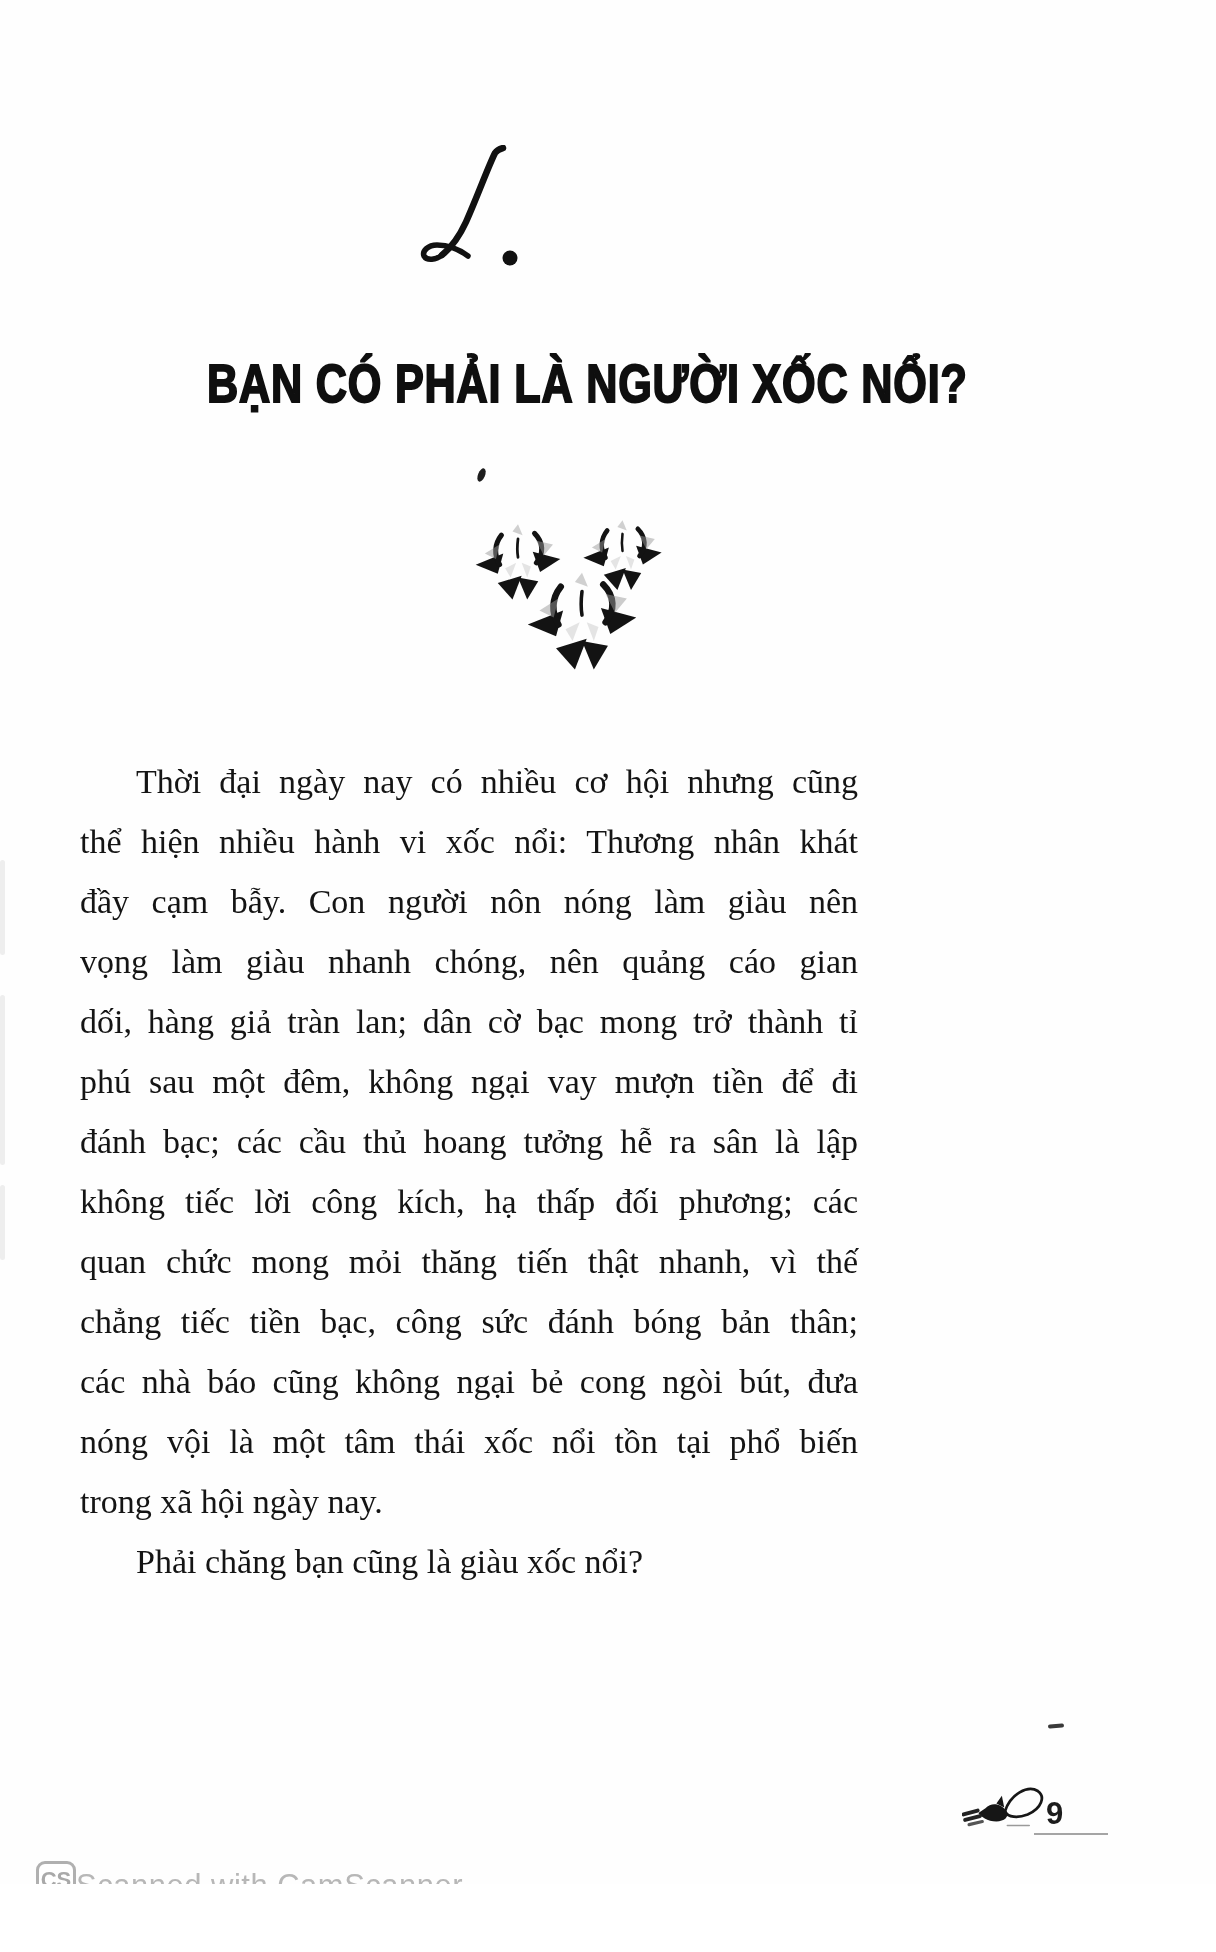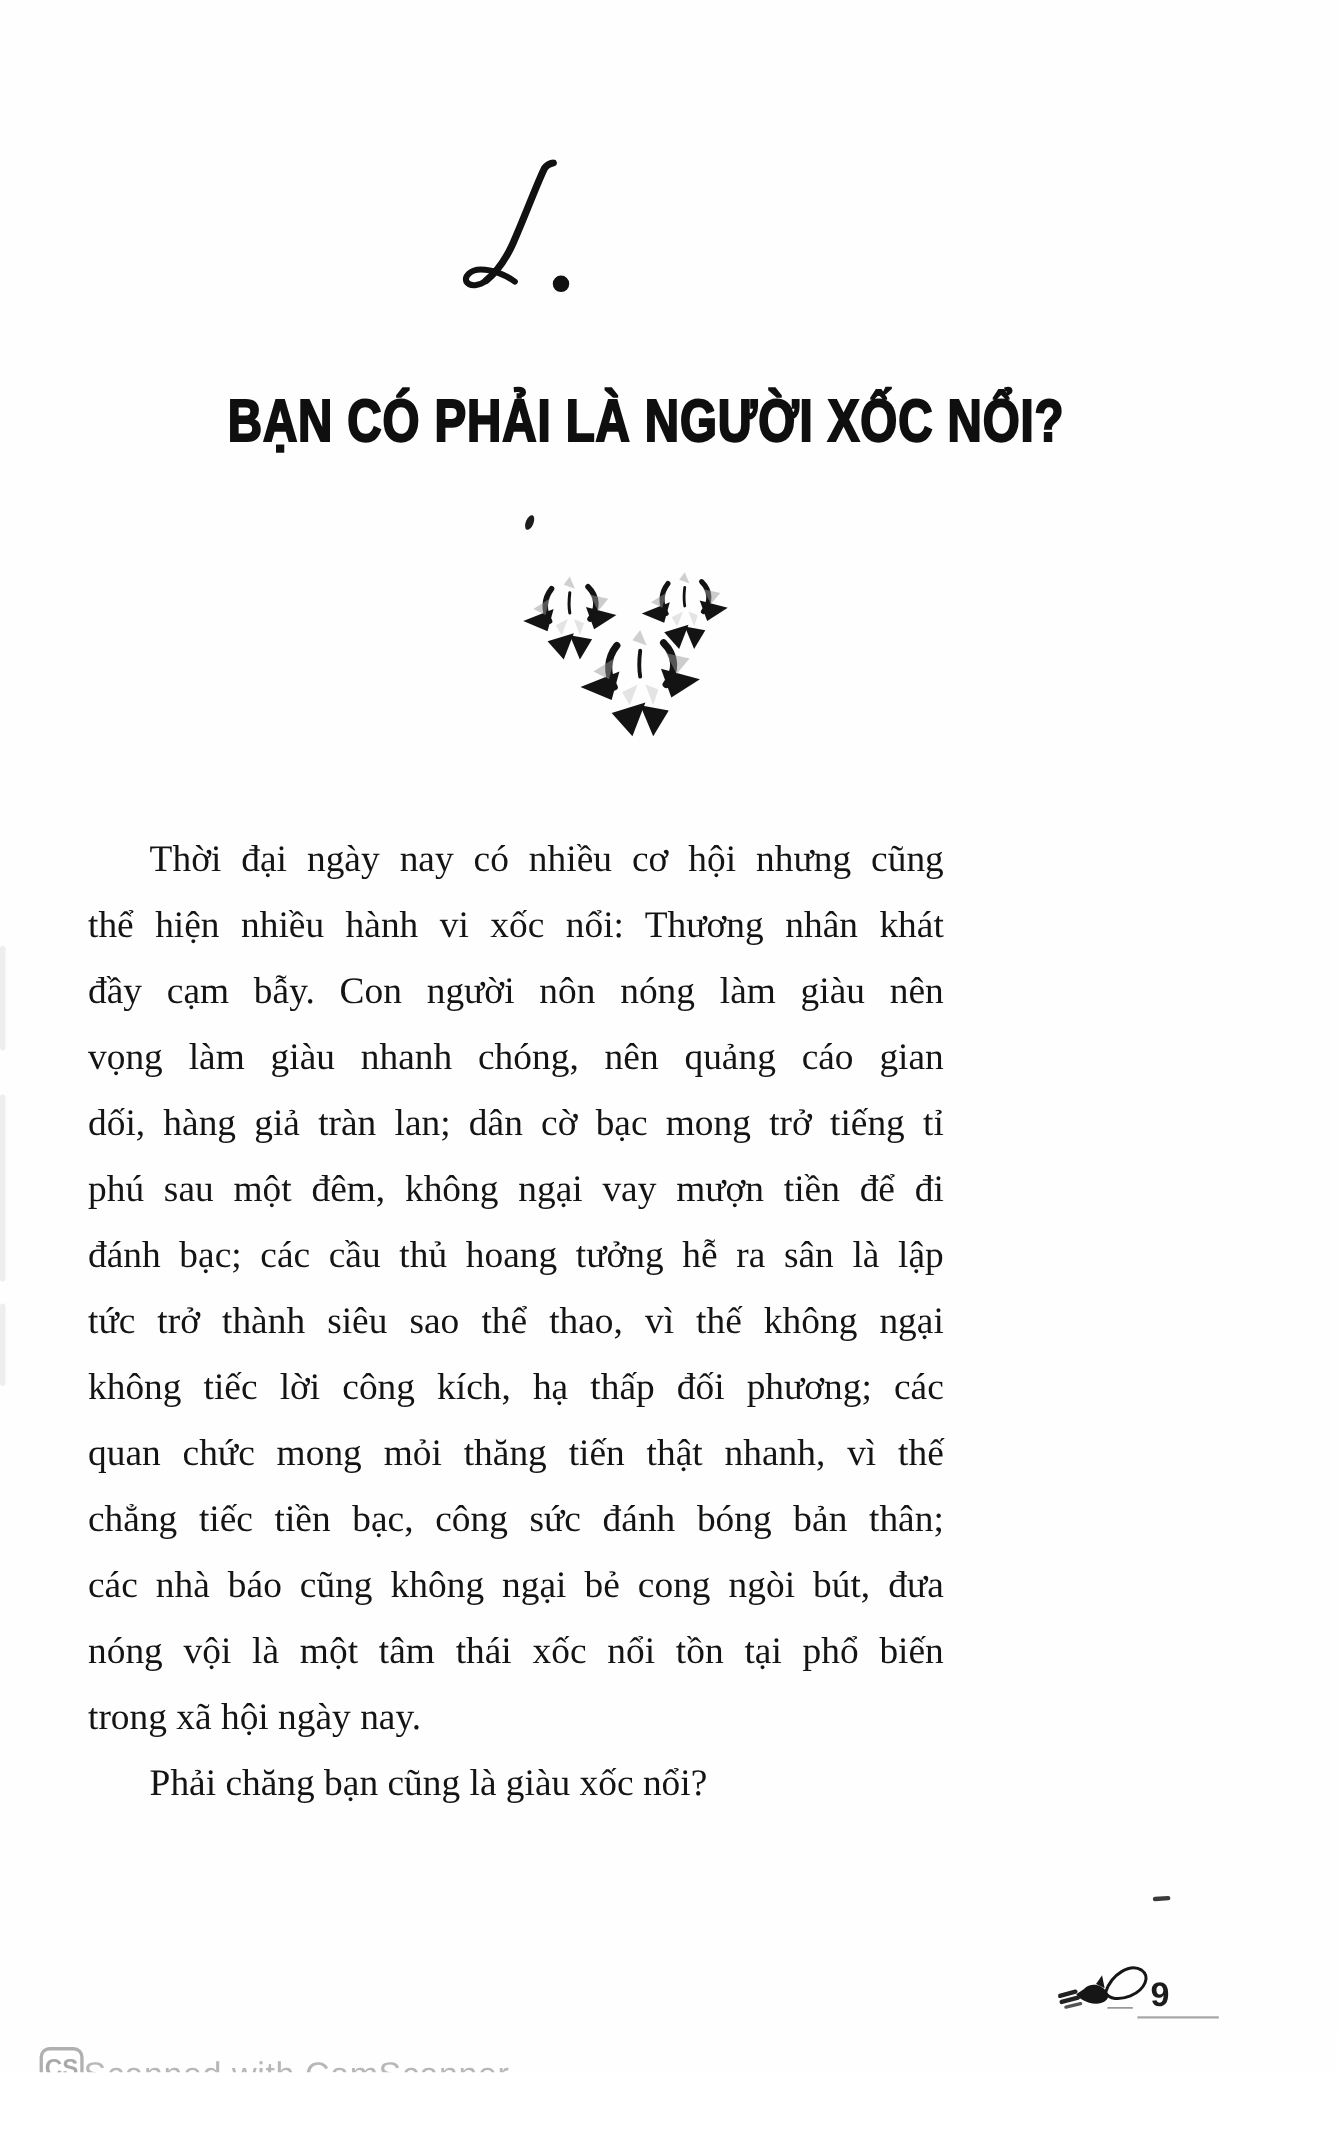--- a/index.html
+++ b/index.html
@@ -100,24 +100,23 @@
     <use href="#lotus" transform="translate(4,6) scale(0.92)"></use>
     <use href="#lotus" transform="translate(112,2) scale(0.85)"></use>
     <use href="#lotus" transform="translate(55,55) scale(1.18)"></use>
   </svg>
 
   <div id="body-text">
       <div class="bodyline indent">Thời đại ngày nay có nhiều cơ hội nhưng cũng</div>
       <div class="bodyline">thể hiện nhiều hành vi xốc nổi: Thương nhân khát</div>
       <div class="bodyline">đầy cạm bẫy. Con người nôn nóng làm giàu nên</div>
       <div class="bodyline">vọng làm giàu nhanh chóng, nên quảng cáo gian</div>
-      <div class="bodyline">dối, hàng giả tràn lan; dân cờ bạc mong trở tiếng tỉ</div>
+      <div class="bodyline">dối, hàng giả tràn lan; dân cờ bạc mong trở thành tỉ</div>
       <div class="bodyline">phú sau một đêm, không ngại vay mượn tiền để đi</div>
       <div class="bodyline">đánh bạc; các cầu thủ hoang tưởng hễ ra sân là lập</div>
-      <div class="bodyline">tức trở thành siêu sao thể thao, vì thế không ngại</div>
       <div class="bodyline">không tiếc lời công kích, hạ thấp đối phương; các</div>
       <div class="bodyline">quan chức mong mỏi thăng tiến thật nhanh, vì thế</div>
       <div class="bodyline">chẳng tiếc tiền bạc, công sức đánh bóng bản thân;</div>
       <div class="bodyline">các nhà báo cũng không ngại bẻ cong ngòi bút, đưa</div>
       <div class="bodyline">nóng vội là một tâm thái xốc nổi tồn tại phổ biến</div>
       <div class="bodyline end">trong xã hội ngày nay.</div>
       <div class="bodyline indent end">Phải chăng bạn cũng là giàu xốc nổi?</div>
     </div>
 
   <div id="artifact-dash" class="artifact"></div>

